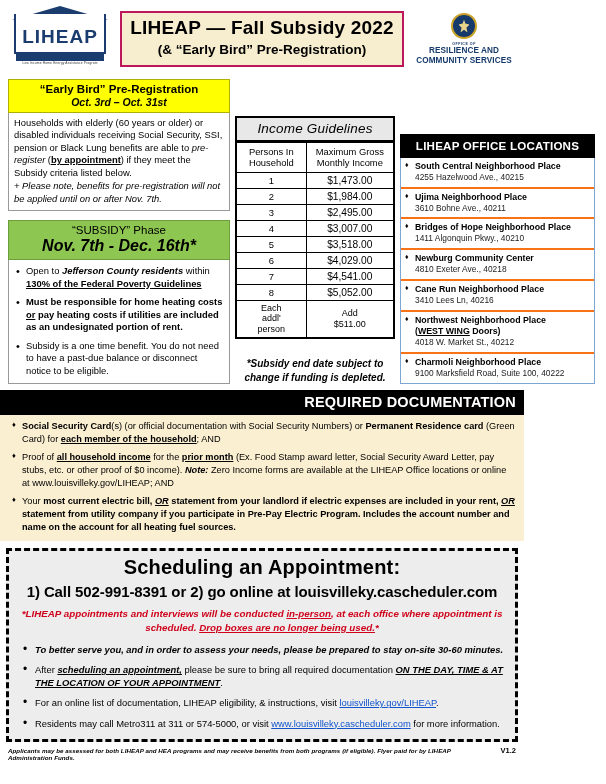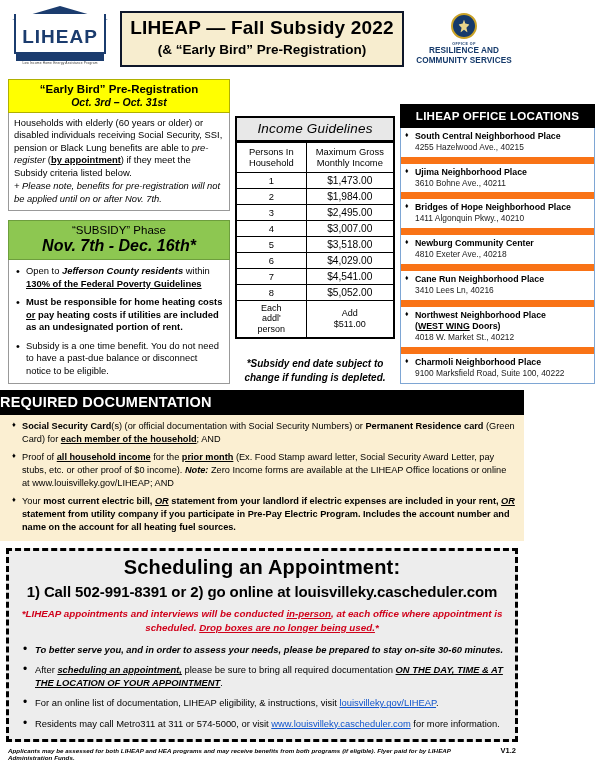--- a/index.html
+++ b/index.html
@@ -30,21 +30,21 @@
     letter-spacing:1px; color:#1b3c6e; -webkit-text-stroke:0;
   }
   .logo-liheap .bar {
     position:absolute; left:8px; top:44px; width:88px; height:7px; background:#1b3c6e;
   }
   .logo-liheap .tag {
     position:absolute; left:0; top:51px; width:104px; text-align:center;
     font-size:3.2px; color:#333; letter-spacing:.2px; white-space:nowrap;
   }
   .title-box {
-    flex: 1 1 auto; margin: 0 8px; background:#f7edcf; border:2px solid #0f172a;
+    flex: 1 1 auto; margin: 0 8px; background:#f7edcf; border:2px solid #be185d;
     text-align:center; padding:5px 4px 6px;
   }
   .title-main { font-size:19px; font-weight:bold; line-height:1.1; letter-spacing:.2px; }
   .title-sub  { font-size:13.5px; font-weight:bold; line-height:1.3; margin-top:2px; }
   .logo-rcs { width:104px; flex:0 0 auto; text-align:center; }
   .rcs-seal {
     width:26px; height:26px; margin:0 auto 3px; border-radius:50%;
     background:#153a6b; border:2px solid #c9a227; position:relative;
   }
   .rcs-seal::after {
@@ -100,31 +100,31 @@
     margin-top:18px; text-align:center; font-size:10px; font-weight:bold; font-style:italic;
     line-height:1.35;
   }
 
   
   .loc-head {
     background:#000; color:#fff; text-align:center; font-size:11.6px; font-weight:bold;
     padding:5px 2px 6px; letter-spacing:.2px;
   }
   .loc-list { border:1px solid #7ea6d4; border-top:none; }
-  .loc-item { border-bottom:7px solid #f97316; padding:3px 4px 4px 4px; position:relative; }
+  .loc-item { border-bottom:2px solid #f97316; padding:3px 4px 4px 4px; position:relative; }
   .loc-item:last-child { border-bottom:none; }
   .loc-name { font-size:8.8px; font-weight:bold; padding-left:10px; position:relative; line-height:1.25; }
   .loc-name::before { content:"\2666"; position:absolute; left:0; top:0; font-size:7px; }
   .loc-addr { font-size:8.4px; padding-left:10px; line-height:1.3; color:#222; }
 
   
   .reqdoc { margin-top:6px; }
   .reqdoc-head {
-    background:#000; color:#fff; text-align:left; font-size:14.5px; font-weight:bold;
-    padding:4px 0 5px; letter-spacing:.2px;
+    background:#000; color:#fff; text-align:right; font-size:14.5px; font-weight:bold;
+    padding:4px 8px 5px; letter-spacing:.2px;
   }
   .reqdoc-body { background:#fbefd2; padding:5px 8px 7px 8px; }
   .reqdoc-body ul { list-style:none; }
   .reqdoc-body li {
     font-size:9.2px; line-height:1.38; margin-bottom:6px; padding-left:14px; position:relative;
   }
   .reqdoc-body li::before { content:"\2666"; position:absolute; left:4px; top:0; font-size:7.5px; }
   .reqdoc-body li:last-child { margin-bottom:0; }
 
   

